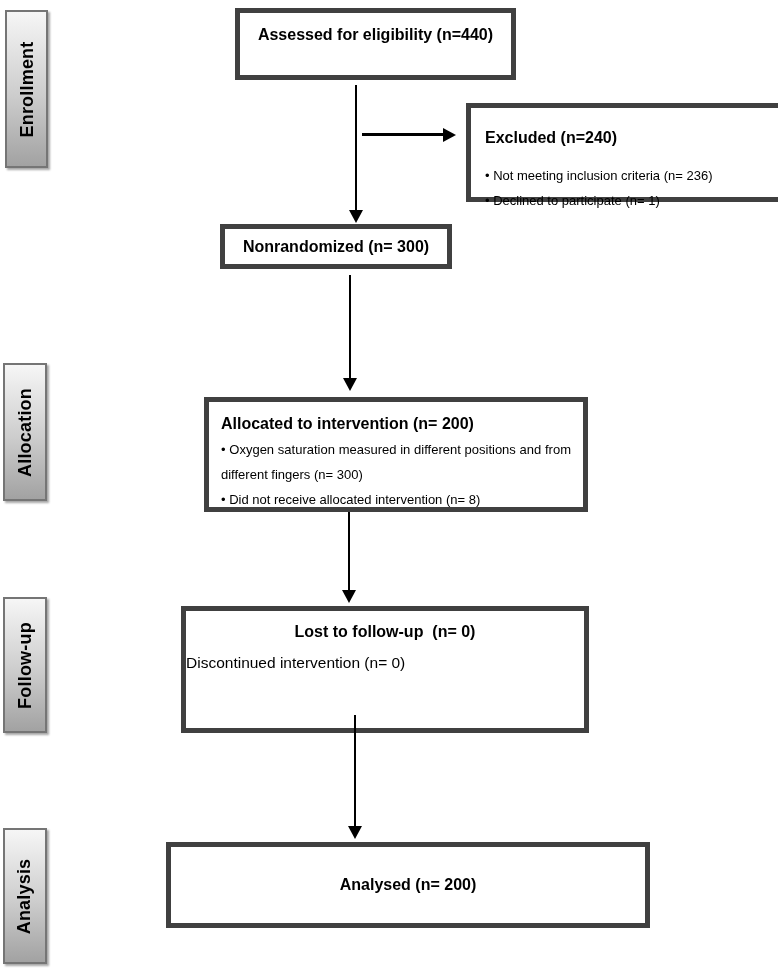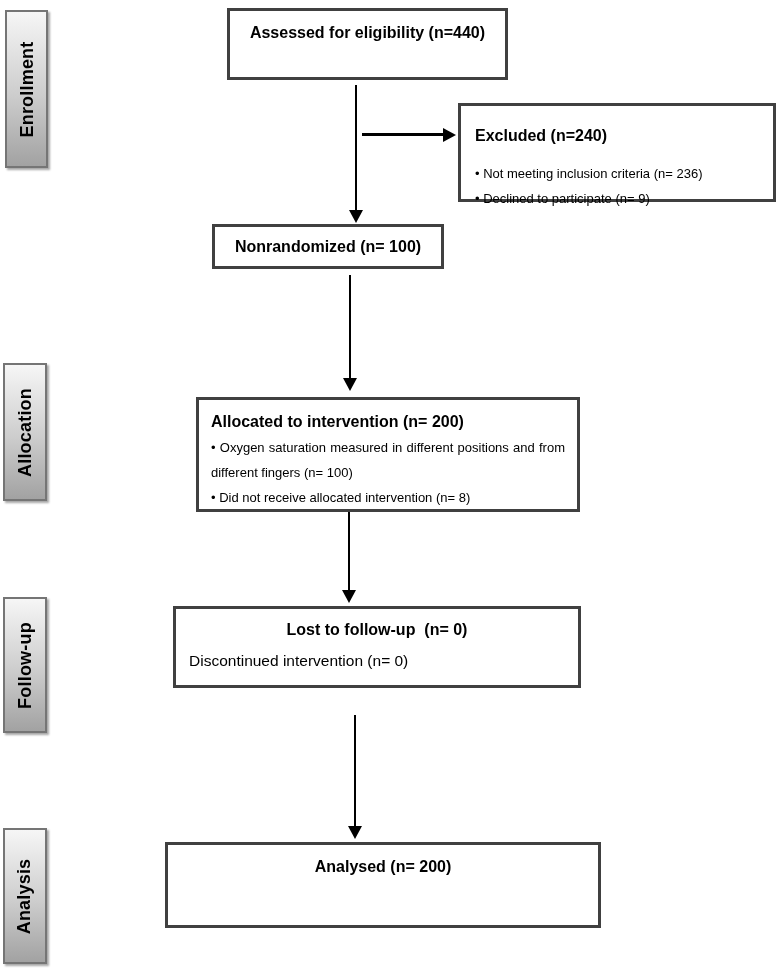--- a/index.html
+++ b/index.html
@@ -11,21 +11,22 @@
     background: #ffffff;
     font-family: "Liberation Sans", sans-serif;
     color: #000000;
     overflow: hidden;
   }
 
   
   .box {
     position: absolute;
     background: #ffffff;
-    border: 3px solid #404040;
+    border: 5px solid #404040;
+    margin-left: 8px;
   }
   .box-title {
     font-weight: bold;
     font-size: 16px;
     line-height: 20px;
   }
   .center { text-align: center; }
   .pre { white-space: pre-wrap; }
   .body-line {
     font-size: 13px;
@@ -34,23 +35,23 @@
   .bullet::before { content: "\2022\00a0 "; }
   .justify { text-align: justify; }
 
   #box-assessed      { left: 227px; top:   8px; width: 281px; height:  72px; padding-top: 12px; }
   #box-excluded      { left: 458px; top: 103px; width: 318px; height: 99px; padding: 20px 14px; }
   #box-excluded .box-title { margin-bottom: 15px; }
   #box-nonrandomized { left: 212px; top: 224px; width: 232px; height:  45px;
                        display: flex; align-items: center; justify-content: center; }
   #box-allocated     { left: 196px; top: 397px; width: 384px; height: 115px; padding: 12px 12px; }
   #box-allocated .box-title { margin-bottom: 3px; }
-  #box-followup      { left: 173px; top: 606px; width: 408px; height: 82px; padding-top: 11px; }
-  #box-followup .note { font-size: 15.5px; padding-left: 13px; margin-top: 10px; line-height: 22px; }
-  #box-analysed      { left: 165px; top: 842px; width: 436px; height:  86px; padding-top: 12px; }
+  #box-followup      { left: 173px; top: 606px; width: 408px; height: 127px; padding-top: 11px; }
+  #box-followup .note { font-size: 15.5px; margin-top: 10px; line-height: 22px; }
+  #box-analysed      { left: 158px; top: 842px; width: 484px; height:  86px; padding-top: 28px; }
   #box-analysed .body-line { padding-left: 18px; margin-top: 12px; }
 
   
   .stage {
     position: absolute;
     border: 2px solid #757575;
     background: linear-gradient(to bottom, #f6f6f6 0%, #cccccc 55%, #a2a2a2 100%);
     box-shadow: 1.5px 1.5px 2px rgba(0,0,0,0.35);
     display: flex;
     align-items: center;
@@ -112,30 +113,30 @@
     <span>Analysis</span>
   </div>
 
   <div class="box" id="box-assessed">
     <div class="box-title center">Assessed for eligibility (n=440)</div>
   </div>
 
   <div class="box" id="box-excluded">
     <div class="box-title">Excluded (n=240)</div>
     <div class="body-line bullet">Not meeting inclusion criteria (n= 236)</div>
-    <div class="body-line bullet">Declined to participate (n= 9)</div>
+    <div class="body-line bullet">Declined to participate (n= 1)</div>
   </div>
 
   <div class="box" id="box-nonrandomized">
-    <div class="box-title center">Nonrandomized (n= 100)</div>
+    <div class="box-title center">Nonrandomized (n= 300)</div>
   </div>
 
   <div class="box" id="box-allocated">
     <div class="box-title">Allocated to intervention (n= 200)</div>
-    <div class="body-line bullet justify">Oxygen saturation measured in different positions and from different fingers (n= 100)</div>
+    <div class="body-line bullet justify">Oxygen saturation measured in different positions and from different fingers (n= 300)</div>
     <div class="body-line bullet">Did not receive allocated intervention (n= 8)</div>
   </div>
 
   <div class="box" id="box-followup">
     <div class="box-title center pre">Lost to follow-up  (n= 0)</div>
     <div class="note">Discontinued intervention (n= 0)</div>
   </div>
 
   <div class="box" id="box-analysed">
     <div class="box-title center">Analysed (n= 200)</div>

